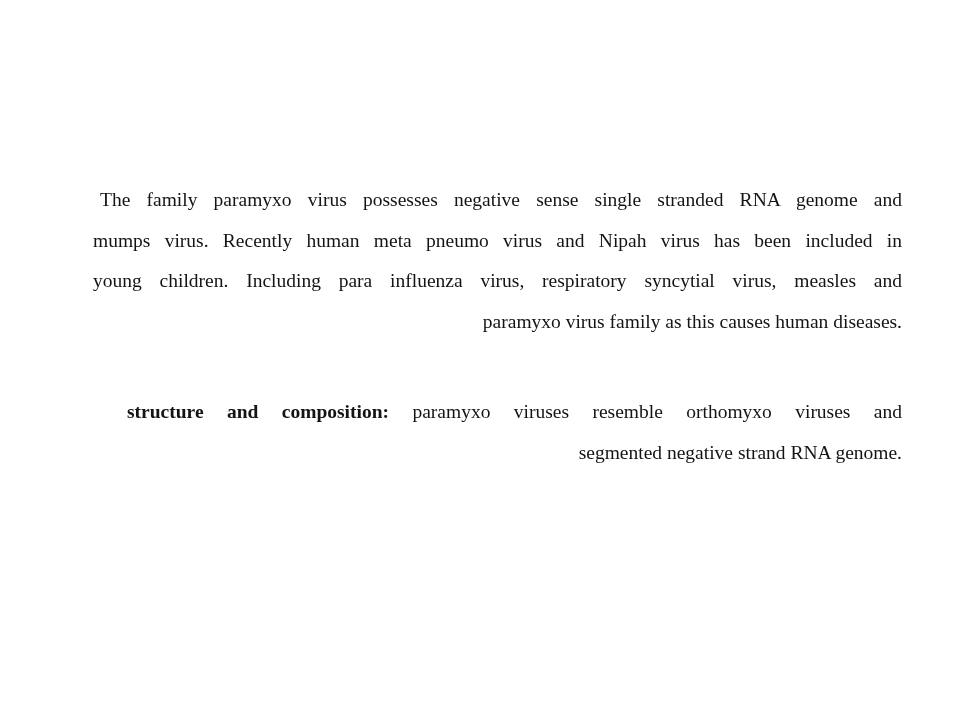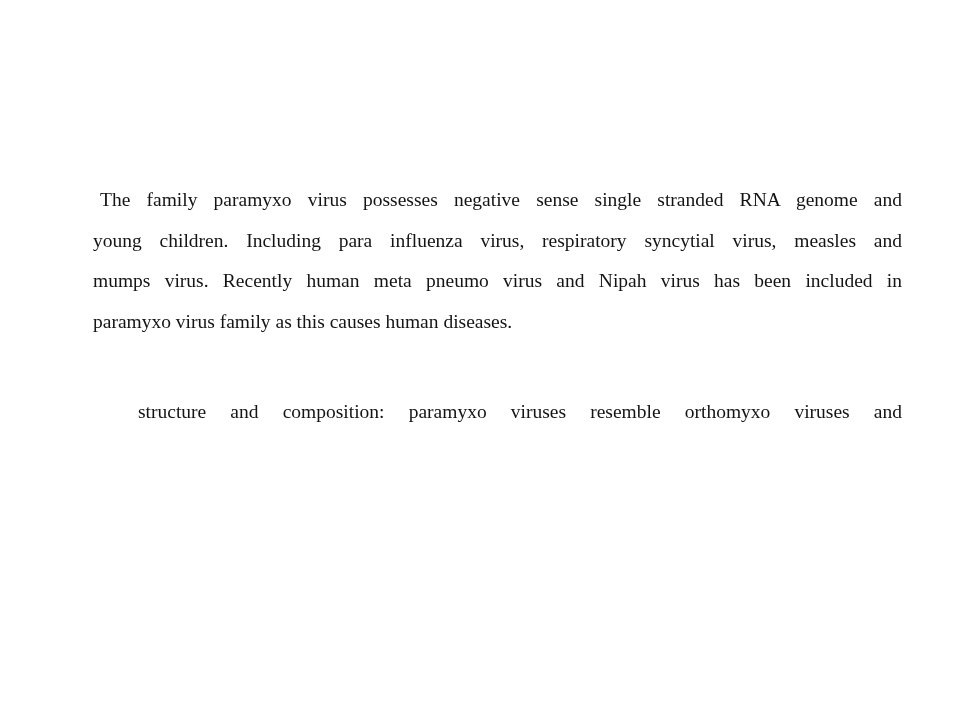--- a/index.html
+++ b/index.html
@@ -20,42 +20,43 @@
     top: 180px;
     width: 809px;
     font-family: "Liberation Serif", "DejaVu Serif", serif;
     font-size: 19.5px;
     line-height: 40.7px;
     color: var(--fg, #141414);
   }
   .para { margin: 0; padding: 0; }
   .para + .para { margin-top: 49px; }
   .line {
-    text-align: left;
+    text-align: right;
     white-space: normal;
   }
   .line.just {
     text-align: justify;
     text-align-last: justify;
   }
   .line.lead-space { padding-left: 7px; }
   .line.indent { text-indent: 34px; }
-  .bold { font-weight: normal; margin-left: 11px; }
+  .bold { font-weight: bold; }
 </style>
 </head>
 <body>
 
 <div class="page">
   <div class="textblock">
 
     <div class="para">
       <div class="line just lead-space">The family paramyxo virus possesses negative sense single stranded RNA genome and</div>
+      <div class="line just">mumps virus. Recently human meta pneumo virus and Nipah virus has been included in</div>
       <div class="line just">young children. Including para influenza virus, respiratory syncytial virus, measles and</div>
-      <div class="line just">mumps virus. Recently human meta pneumo virus and Nipah virus has been included in</div>
       <div class="line">paramyxo virus family as this causes human diseases.</div>
     </div>
 
     <div class="para">
       <div class="line just indent"><span class="bold">structure and composition:</span> <span>paramyxo viruses resemble orthomyxo viruses and</span></div>
+      <div class="line">segmented negative strand RNA genome.</div>
     </div>
 
   </div>
 </div>
 
 </body></html>

